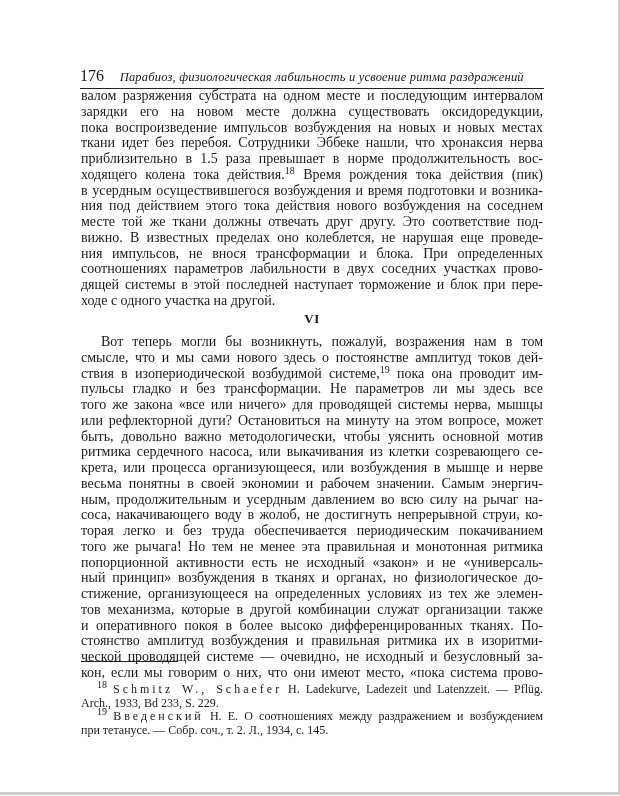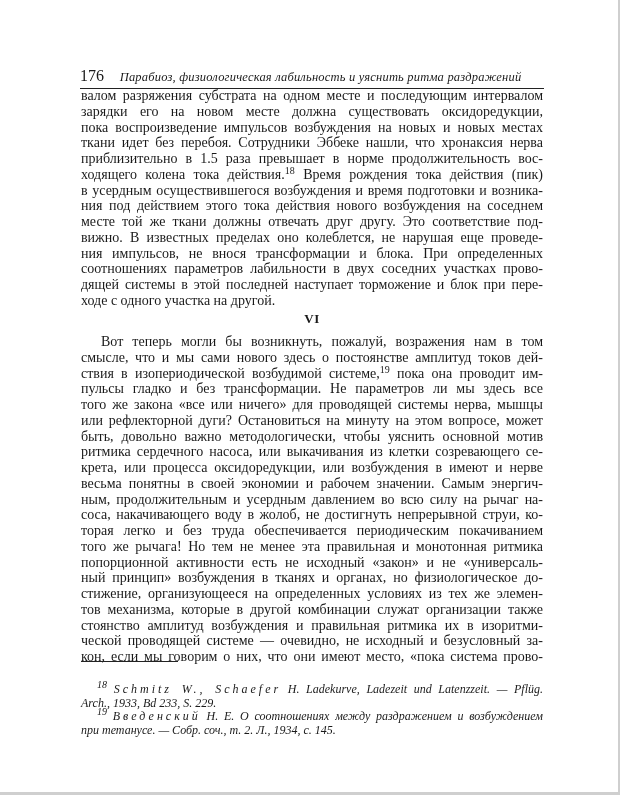--- a/index.html
+++ b/index.html
@@ -98,41 +98,40 @@
       font-family: "Liberation Serif", serif;
       font-size: 12px;
       line-height: 13.5px;
     }
     .fn-line {
       display: block;
       white-space: nowrap;
       text-align: justify;
       text-align-last: justify;
       height: 13.5px;
-      font-style: italic;
     }
     .fn-line.indent { text-indent: 16px; }
     .fn-line.last { text-align-last: left; }
     sup {
       font-size: 10px;
       line-height: 0;
       vertical-align: 5px;
     }
     .spaced {
       letter-spacing: 3px;
     }
   </style>
 </head>
 <body>
 
 <div class="page-frame">
 
   <div class="running-head">
     <span class="pno">176</span>
-    <span class="rtitle">Парабиоз, физиологическая лабильность и уяснить ритма раздражений</span>
+    <span class="rtitle">Парабиоз, физиологическая лабильность и усвоение ритма раздражений</span>
   </div>
 
   <div class="body-text" id="para-1">
     <span class="line">валом разряжения субстрата на одном месте и последующим интервалом</span>
     <span class="line">зарядки его на новом месте должна существовать оксидоредукции,</span>
     <span class="line">пока воспроизведение импульсов возбуждения на новых и новых местах</span>
     <span class="line">ткани идет без перебоя. Сотрудники Эббеке нашли, что хронаксия нерва</span>
     <span class="line">приблизительно в 1.5 раза превышает в норме продолжительность вос-</span>
     <span class="line"><span>ходящего колена тока действия.</span><sup>18</sup><span> Время рождения тока действия (пик)</span></span>
     <span class="line">в усердным осуществившегося возбуждения и время подготовки и возника-</span>
@@ -149,30 +148,31 @@
 
   <div class="body-text" id="para-2">
     <span class="line indent">Вот теперь могли бы возникнуть, пожалуй, возражения нам в том</span>
     <span class="line">смысле, что и мы сами нового здесь о постоянстве амплитуд токов дей-</span>
     <span class="line"><span>ствия в изопериодической возбудимой системе,</span><sup>19</sup><span> пока она проводит им-</span></span>
     <span class="line">пульсы гладко и без трансформации. Не параметров ли мы здесь все</span>
     <span class="line">того же закона «все или ничего» для проводящей системы нерва, мышцы</span>
     <span class="line">или рефлекторной дуги? Остановиться на минуту на этом вопросе, может</span>
     <span class="line">быть, довольно важно методологически, чтобы уяснить основной мотив</span>
     <span class="line">ритмика сердечного насоса, или выкачивания из клетки созревающего се-</span>
-    <span class="line">крета, или процесса оксидоредукции, или возбуждения в имеют и нерве</span>
+    <span class="line">крета, или процесса организующееся, или возбуждения в мышце и нерве</span>
     <span class="line">весьма понятны в своей экономии и рабочем значении. Самым энергич-</span>
     <span class="line">ным, продолжительным и усердным давлением во всю силу на рычаг на-</span>
     <span class="line">соса, накачивающего воду в жолоб, не достигнуть непрерывной струи, ко-</span>
     <span class="line">торая легко и без труда обеспечивается периодическим покачиванием</span>
     <span class="line">того же рычага! Но тем не менее эта правильная и монотонная ритмика</span>
     <span class="line">попорционной активности есть не исходный «закон» и не «универсаль-</span>
     <span class="line">ный принцип» возбуждения в тканях и органах, но физиологическое до-</span>
     <span class="line">стижение, организующееся на определенных условиях из тех же элемен-</span>
     <span class="line">тов механизма, которые в другой комбинации служат организации также</span>
+    <span class="line">и оперативного покоя в более высоко дифференцированных тканях. По-</span>
     <span class="line">стоянство амплитуд возбуждения и правильная ритмика их в изоритми-</span>
     <span class="line">ческой проводящей системе — очевидно, не исходный и безусловный за-</span>
     <span class="line">кон, если мы говорим о них, что они имеют место, «пока система прово-</span>
   </div>
 
   <div class="footnote-rule"></div>
 
   <div class="footnotes">
     <span class="fn-line indent"><sup>18</sup> <span class="spaced">Schmitz W., Schaefer</span><span> H. Ladekurve, Ladezeit und Latenzzeit. — Pflüg.</span></span>
     <span class="fn-line last">Arch., 1933, Bd 233, S. 229.</span>

